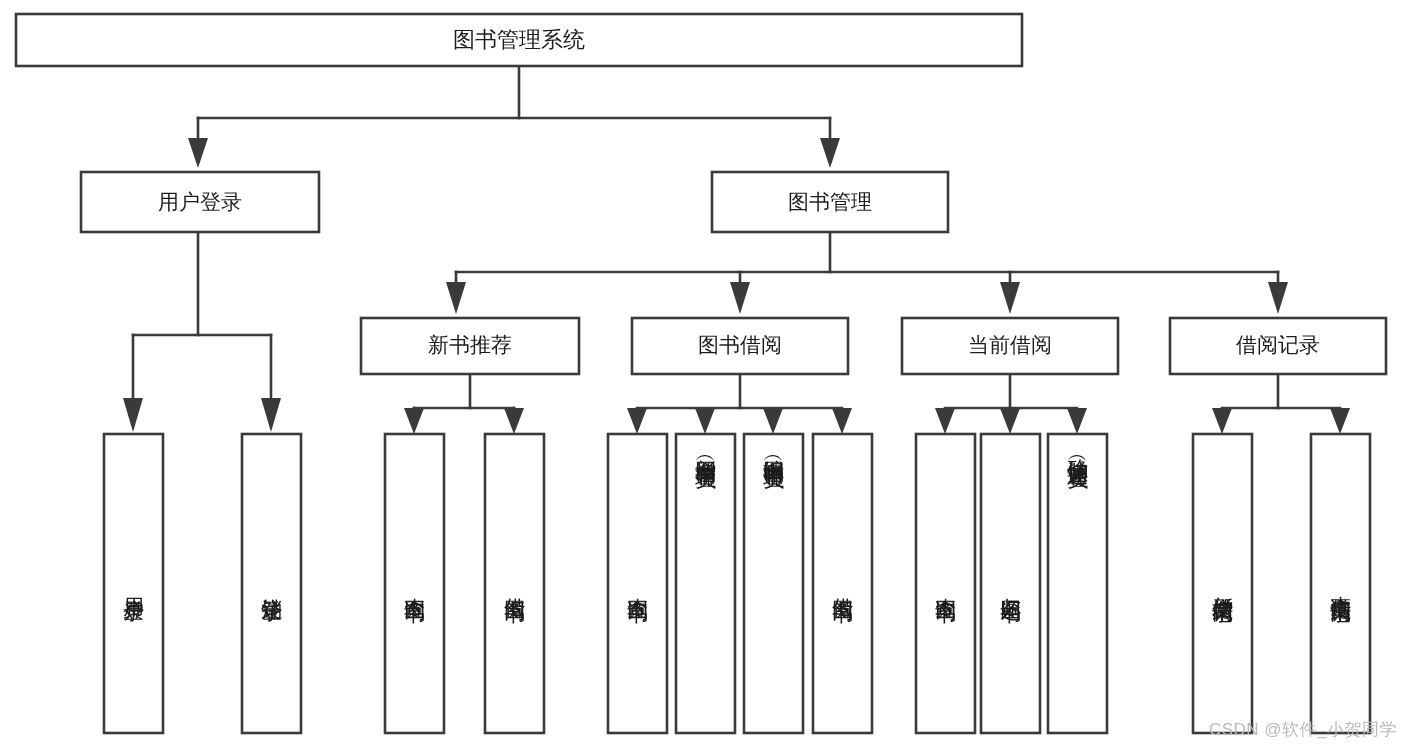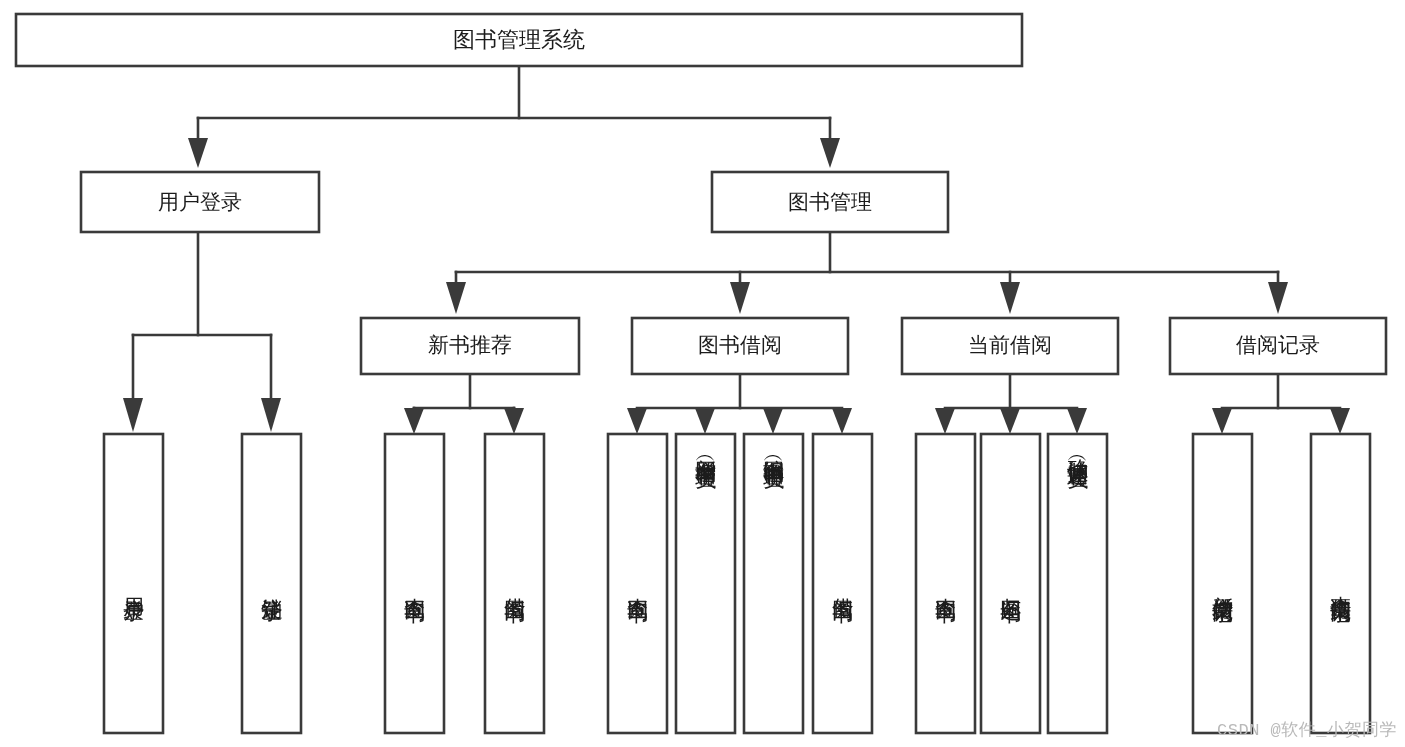--- a/index.html
+++ b/index.html
@@ -73,21 +73,21 @@
     font-size: 21px;
     line-height: 1.06;
     color: #1c1c1c;
     letter-spacing: 1.5px;
     white-space: nowrap;
   }
   .watermark {
     position: absolute;
     right: 8px;
     bottom: 6px;
-    font-family: Liberation Mono, monospace;
+    font-family: Liberation Sans, sans-serif;
     font-size: 17px;
     color: #b9b9b9;
     letter-spacing: 0.5px;
     user-select: none;
   }
 </style>
 </head>
 <body>
 
 <div id="diagram-root">

